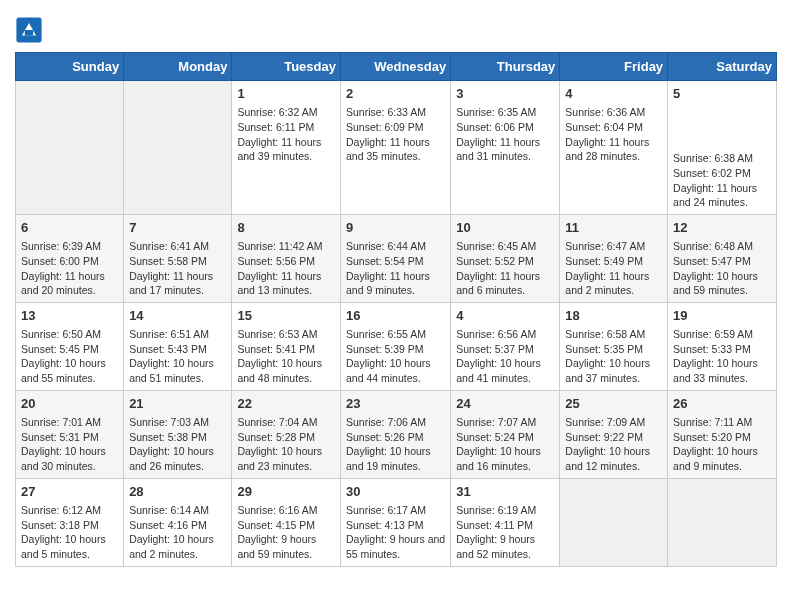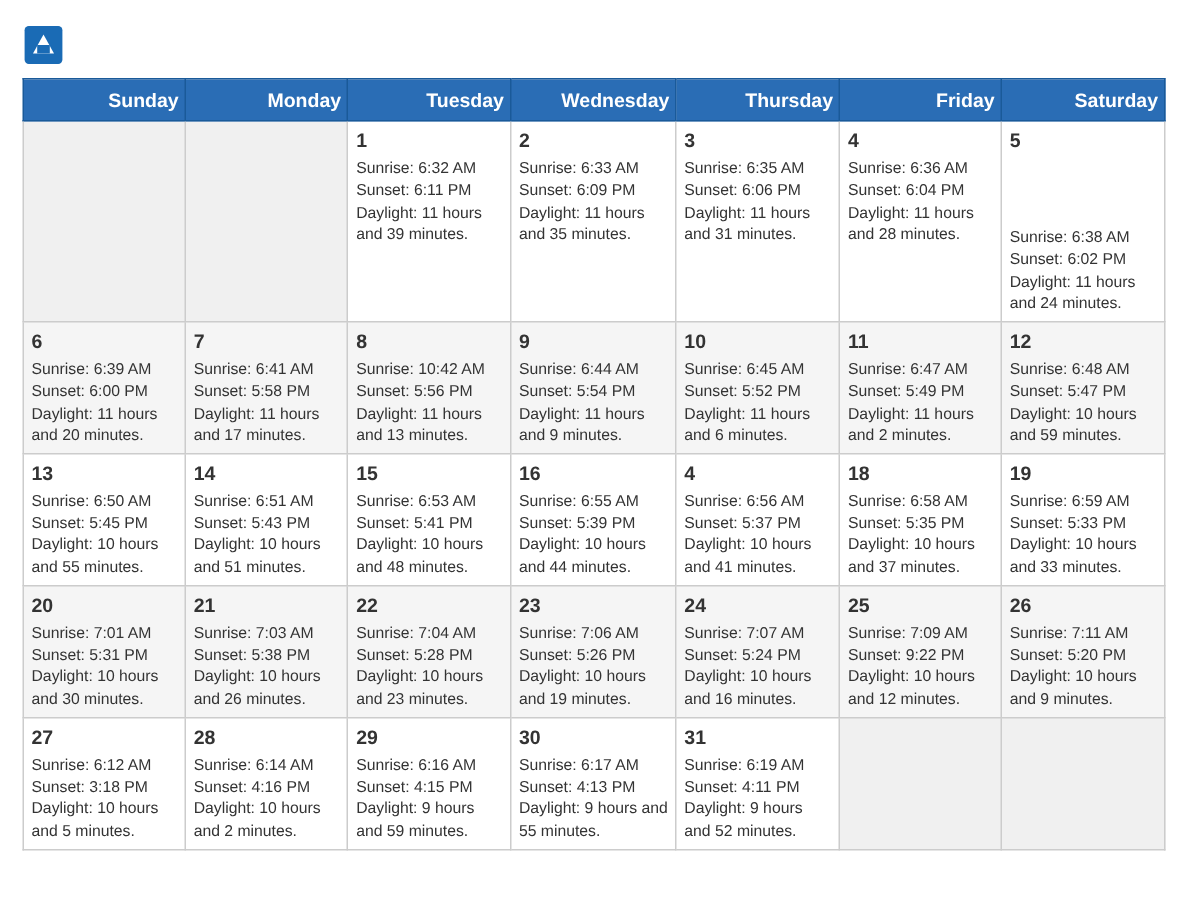--- a/index.html
+++ b/index.html
@@ -172,21 +172,21 @@
 Daylight: 11 hours and 20 minutes.</div>
         </td>
         <td>
           <span class="day-number">7</span>
           <div class="day-info" style="white-space: pre-line;">Sunrise: 6:41 AM
 Sunset: 5:58 PM
 Daylight: 11 hours and 17 minutes.</div>
         </td>
         <td>
           <span class="day-number">8</span>
-          <div class="day-info" style="white-space: pre-line;">Sunrise: 10:42 AM
+          <div class="day-info" style="white-space: pre-line;">Sunrise: 11:42 AM
 Sunset: 5:56 PM
 Daylight: 11 hours and 13 minutes.</div>
         </td>
         <td>
           <span class="day-number">9</span>
           <div class="day-info" style="white-space: pre-line;">Sunrise: 6:44 AM
 Sunset: 5:54 PM
 Daylight: 11 hours and 9 minutes.</div>
         </td>
         <td>

